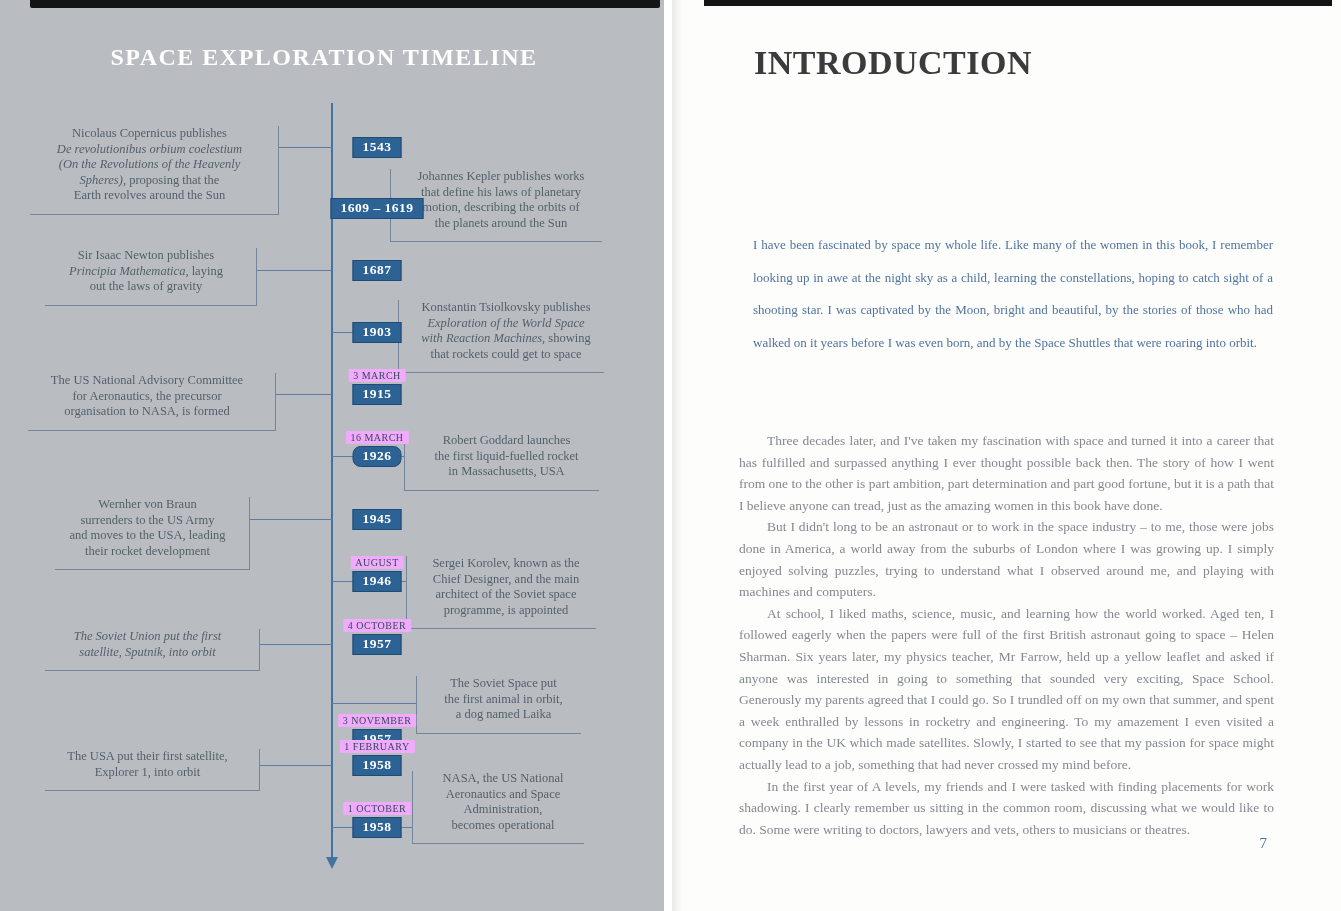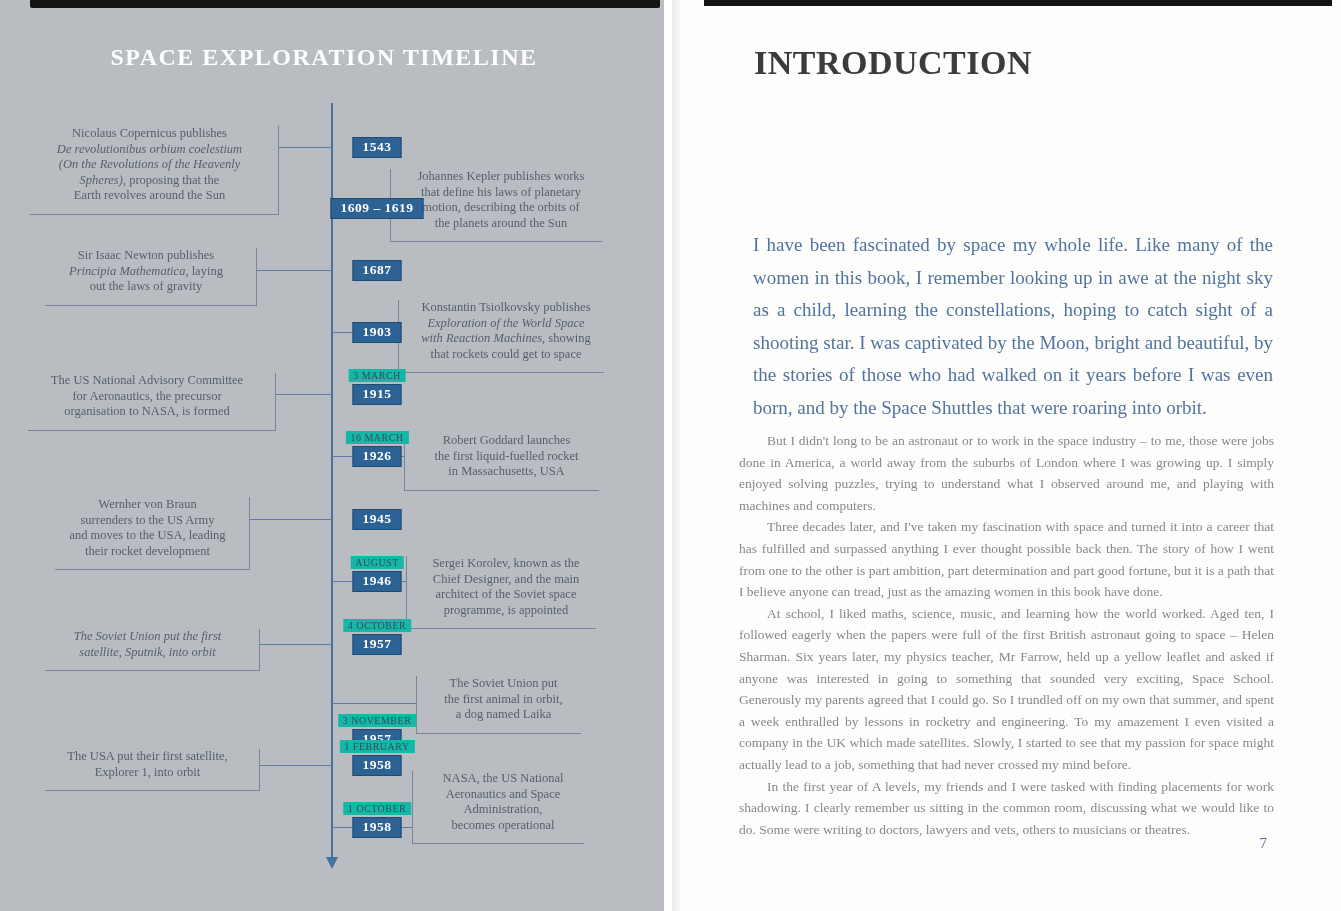--- a/index.html
+++ b/index.html
@@ -23,21 +23,21 @@
   .side-left  { border-right:1px solid #76869a; border-bottom:1px solid #76869a; padding:0 9px 10px 0; }
   .side-right { border-left:1px solid #76869a; border-bottom:1px solid #76869a; padding:0 0 10px 9px; }
 
   .connector { position:absolute; height:1px; background:#5f7da2; z-index:1; }
 
   .datebox { position:absolute; left:332px; transform:translateX(-50%); z-index:2;
              background:#2d6295; color:#ffffff; border:1px solid #1f4a73;
              font-size:13.5px; font-weight:bold; letter-spacing:0.5px;
              padding:1px 9px 2px; white-space:nowrap;margin-left:45px; }
   .datebox .sub { position:absolute; bottom:calc(100% + 3px); left:50%; transform:translateX(-50%);
-                  background:#14b8a6; color:#36495c; border:0; font-weight:normal;
+                  background:#f0abfc; color:#36495c; border:0; font-weight:normal;
                   font-size:10px; letter-spacing:0.5px; padding:1px 5px; white-space:nowrap; }
   .datebox .sub:empty { display:none; }
 
   
   .ev1  .textbox { left:30px;  top:126px; width:249px; }
   .ev1  .connector { top:147px; left:279px; width:53px; }
   .ev1  .datebox { top:137px; }
   .ev2  .textbox { left:390px; top:169px; width:212px; }
   .ev2  .connector { top:208px; left:332px; width:58px; }
   .ev2  .datebox { top:198px;padding-left:9px; }
@@ -45,21 +45,21 @@
   .ev3  .connector { top:270px; left:257px; width:75px; }
   .ev3  .datebox { top:260px; }
   .ev4  .textbox { left:398px; top:300px; width:206px; }
   .ev4  .connector { top:332px; left:332px; width:66px; }
   .ev4  .datebox { top:322px; }
   .ev5  .textbox { left:28px;  top:373px; width:248px; }
   .ev5  .connector { top:394px; left:276px; width:56px; }
   .ev5  .datebox { top:384px; }
   .ev6  .textbox { left:404px; top:433px; width:195px; }
   .ev6  .connector { top:456px; left:332px; width:72px; }
-  .ev6  .datebox { top:446px; }
+  .ev6  .datebox { top:446px;border-radius:8px; }
   .ev7  .textbox { left:55px;  top:497px; width:195px; }
   .ev7  .connector { top:519px; left:250px; width:82px; }
   .ev7  .datebox { top:509px; }
   .ev8  .textbox { left:406px; top:556px; width:190px; }
   .ev8  .connector { top:581px; left:332px; width:74px; }
   .ev8  .datebox { top:571px; }
   .ev9  .textbox { left:45px;  top:629px; width:215px;font-style:italic; }
   .ev9  .connector { top:644px; left:260px; width:72px; }
   .ev9  .datebox { top:634px; }
   .ev10 .textbox { left:416px; top:676px; width:165px; }
@@ -73,21 +73,21 @@
   .ev12 .datebox { top:817px; }
 
   
   .right-page { position:absolute; left:672px; top:0; width:669px; height:911px; background:#fdfdfc; }
   .right-page::before { content:""; position:absolute; left:0; top:0; width:10px; height:100%;
                         background:linear-gradient(to right, rgba(0,0,0,0.08), rgba(0,0,0,0)); }
 
   .intro-heading { position:absolute; left:82px; top:44px; font-size:34px; font-weight:bold;
                    letter-spacing:0.5px; color:#3b3b3d; }
   .lead-par { position:absolute; left:81px; top:229px; width:520px;
-              font-size:19px; line-height:32.5px; color:#50749f; text-align:justify; }
+              font-size:13px; line-height:32.5px; color:#50749f; text-align:justify; }
   .body-text { position:absolute; left:67px; top:430px; width:535px;
                font-size:13.5px; line-height:21.6px; color:#84898e; text-align:justify; }
   .body-text p { text-indent:28px; }
   .page-number { position:absolute; right:74px; top:835px; font-size:15px; color:#4d6f97; }
 </style>
 </head>
 <body>
 
 <div class="spread">
 
@@ -167,21 +167,21 @@
     </div>
 
     <div class="event ev9">
       <div class="textbox side-left"><span>The Soviet Union put the first
 satellite, Sputnik, into orbit</span><em></em><span></span></div>
       <div class="connector"></div>
       <div class="datebox"><span class="sub">4 OCTOBER</span><span>1957</span></div>
     </div>
 
     <div class="event ev10">
-      <div class="textbox side-right"><span>The Soviet Union put
+      <div class="textbox side-right"><span>The Soviet Space put
 the first animal in orbit,
 a dog named Laika</span><em></em><span></span></div>
       <div class="connector"></div>
       <div class="datebox"><span class="sub">3 NOVEMBER</span><span>1957</span></div>
     </div>
 
     <div class="event ev11">
       <div class="textbox side-left"><span>The USA put their first satellite,
 Explorer 1, into orbit</span><em></em><span></span></div>
       <div class="connector"></div>
@@ -195,22 +195,22 @@
 becomes operational</span><em></em><span></span></div>
       <div class="connector"></div>
       <div class="datebox"><span class="sub">1 OCTOBER</span><span>1958</span></div>
     </div>
   </div>
 
   <div class="right-page">
     <h1 class="intro-heading">INTRODUCTION</h1>
     <div class="lead-par">I have been fascinated by space my whole life. Like many of the women in this book, I remember looking up in awe at the night sky as a child, learning the constellations, hoping to catch sight of a shooting star. I was captivated by the Moon, bright and beautiful, by the stories of those who had walked on it years before I was even born, and by the Space Shuttles that were roaring into orbit.</div>
     <div class="body-text">
+      <p>Three decades later, and I've taken my fascination with space and turned it into a career that has fulfilled and surpassed anything I ever thought possible back then. The story of how I went from one to the other is part ambition, part determination and part good fortune, but it is a path that I believe anyone can tread, just as the amazing women in this book have done.</p>
       <p>But I didn't long to be an astronaut or to work in the space industry – to me, those were jobs done in America, a world away from the suburbs of London where I was growing up. I simply enjoyed solving puzzles, trying to understand what I observed around me, and playing with machines and computers.</p>
-      <p>Three decades later, and I've taken my fascination with space and turned it into a career that has fulfilled and surpassed anything I ever thought possible back then. The story of how I went from one to the other is part ambition, part determination and part good fortune, but it is a path that I believe anyone can tread, just as the amazing women in this book have done.</p>
       <p>At school, I liked maths, science, music, and learning how the world worked. Aged ten, I followed eagerly when the papers were full of the first British astronaut going to space – Helen Sharman. Six years later, my physics teacher, Mr Farrow, held up a yellow leaflet and asked if anyone was interested in going to something that sounded very exciting, Space School. Generously my parents agreed that I could go. So I trundled off on my own that summer, and spent a week enthralled by lessons in rocketry and engineering. To my amazement I even visited a company in the UK which made satellites. Slowly, I started to see that my passion for space might actually lead to a job, something that had never crossed my mind before.</p>
       <p>In the first year of A levels, my friends and I were tasked with finding placements for work shadowing. I clearly remember us sitting in the common room, discussing what we would like to do. Some were writing to doctors, lawyers and vets, others to musicians or theatres.</p>
     </div>
     <div class="page-number">7</div>
   </div>
 
   <div class="scan-edge-left"></div>
   <div class="scan-edge-right"></div>
 </div>
 

